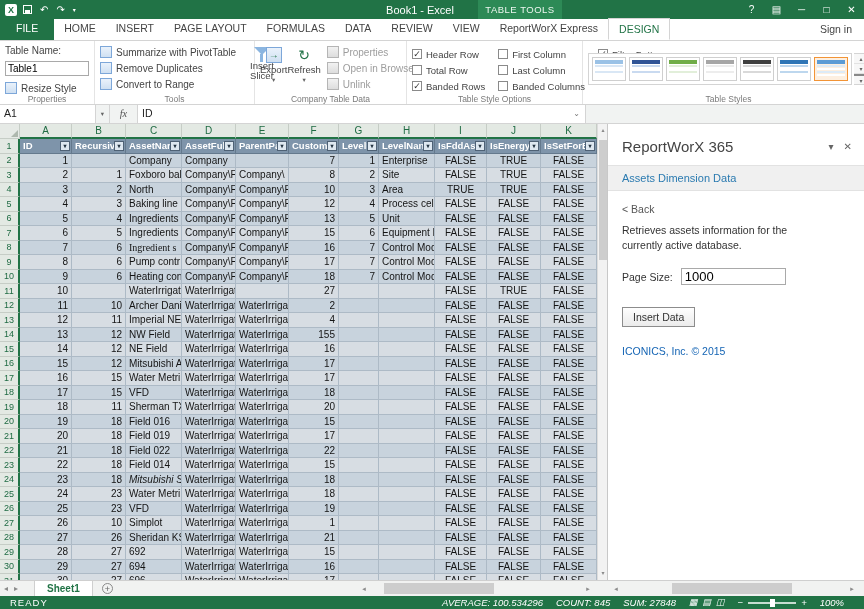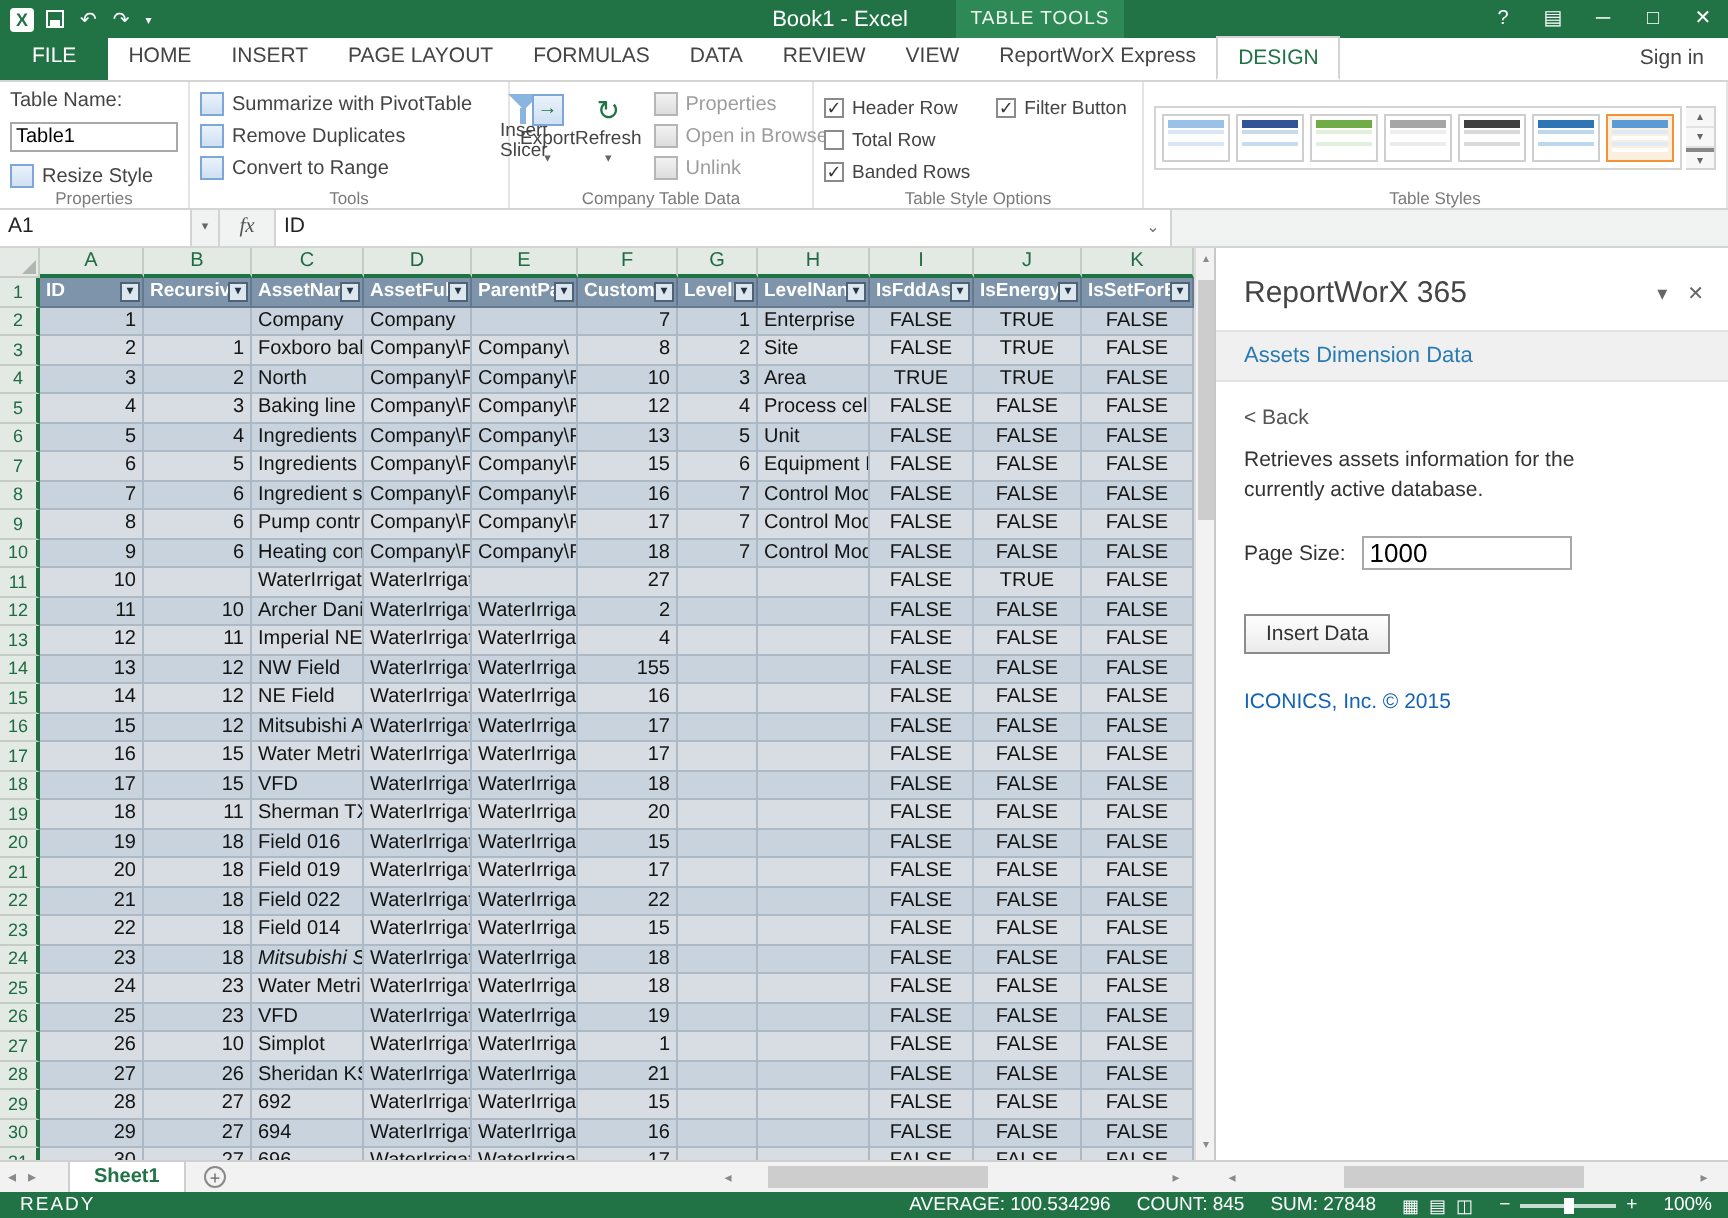--- a/index.html
+++ b/index.html
@@ -117,21 +117,21 @@
   .hscroll .track { flex:1; height:11px; position:relative; }
   .hscroll .thumb { position:absolute; top:0; height:11px; background:#cdcdcd; }
   #hs-grid { left:358px; width:236px; }
   #hs-grid .thumb { left:14px; width:110px; }
   #hs-pane { left:610px; width:248px; }
   #hs-pane .thumb { left:50px; width:120px; }
 
   
   #statusbar { position:absolute; left:0; top:596px; width:864px; height:13px; background:#217346; color:#fff; display:flex; align-items:center; font-size:9.5px; }
   .sb-mode { margin-left:10px; letter-spacing:1px; }
-  .sb-right { margin-left:auto; margin-right:8px; display:flex; align-items:center; gap:13px; }
+  .sb-right { margin-left:auto; margin-right:20px; display:flex; align-items:flex-start; gap:13px;font-style:italic; }
   .sb-icons { display:flex; gap:5px; font-size:9px; }
   .sb-zoom { display:flex; align-items:center; gap:5px; }
   .zoom-track { width:48px; height:2px; background:rgba(255,255,255,0.75); position:relative; }
   .zoom-thumb { position:absolute; left:22px; top:-3px; width:5px; height:8px; background:#fff; }
 </style>
 </head>
 <body>
 
 <div id="app">
 
@@ -242,20 +242,34 @@
               <span class="cbox"></span>
               <span>Total Row</span>
             </div>
             <div class="cbrow">
               <span class="cbox">✓</span>
               <span>Banded Rows</span>
             </div>
           </div>
           <div class="cbcol">
             <div class="cbrow">
+              <span class="cbox"></span>
+              <span>First Column</span>
+            </div>
+            <div class="cbrow">
+              <span class="cbox"></span>
+              <span>Last Column</span>
+            </div>
+            <div class="cbrow">
+              <span class="cbox"></span>
+              <span>Banded Columns</span>
+            </div>
+          </div>
+          <div class="cbcol">
+            <div class="cbrow">
               <span class="cbox">✓</span>
               <span>Filter Button</span>
             </div>
           </div>
         </div>
       <div class="rgroup-label">Table Style Options</div>
     </div>
 
     <div class="rgroup g-styles">
       <div id="tsgallery-wrap">
@@ -472,21 +486,21 @@
           <div class="dc b1 aR" style="width: 40px;">6</div>
           <div class="dc b1" style="width: 56px;">Equipment M</div>
           <div class="dc b1 aC" style="width: 52px;">FALSE</div>
           <div class="dc b1 aC" style="width: 54px;">FALSE</div>
           <div class="dc b1 aC" style="width: 56px;">FALSE</div>
         </div>
         <div class="grow">
           <div class="rn">8</div>
           <div class="dc b0 aR" style="width: 52px;">7</div>
           <div class="dc b0 aR" style="width: 54px;">6</div>
-          <div class="dc b0" style="width: 56px;">Ingredient s</div>
+          <div class="dc b0" style="width: 56px; font-family: Liberation Serif, serif;">Ingredient s</div>
           <div class="dc b0" style="width: 54px;">Company\Fc</div>
           <div class="dc b0" style="width: 53px;">Company\Fc</div>
           <div class="dc b0 aR" style="width: 50px;">16</div>
           <div class="dc b0 aR" style="width: 40px;">7</div>
           <div class="dc b0" style="width: 56px;">Control Mod</div>
           <div class="dc b0 aC" style="width: 52px;">FALSE</div>
           <div class="dc b0 aC" style="width: 54px;">FALSE</div>
           <div class="dc b0 aC" style="width: 56px;">FALSE</div>
         </div>
         <div class="grow">

